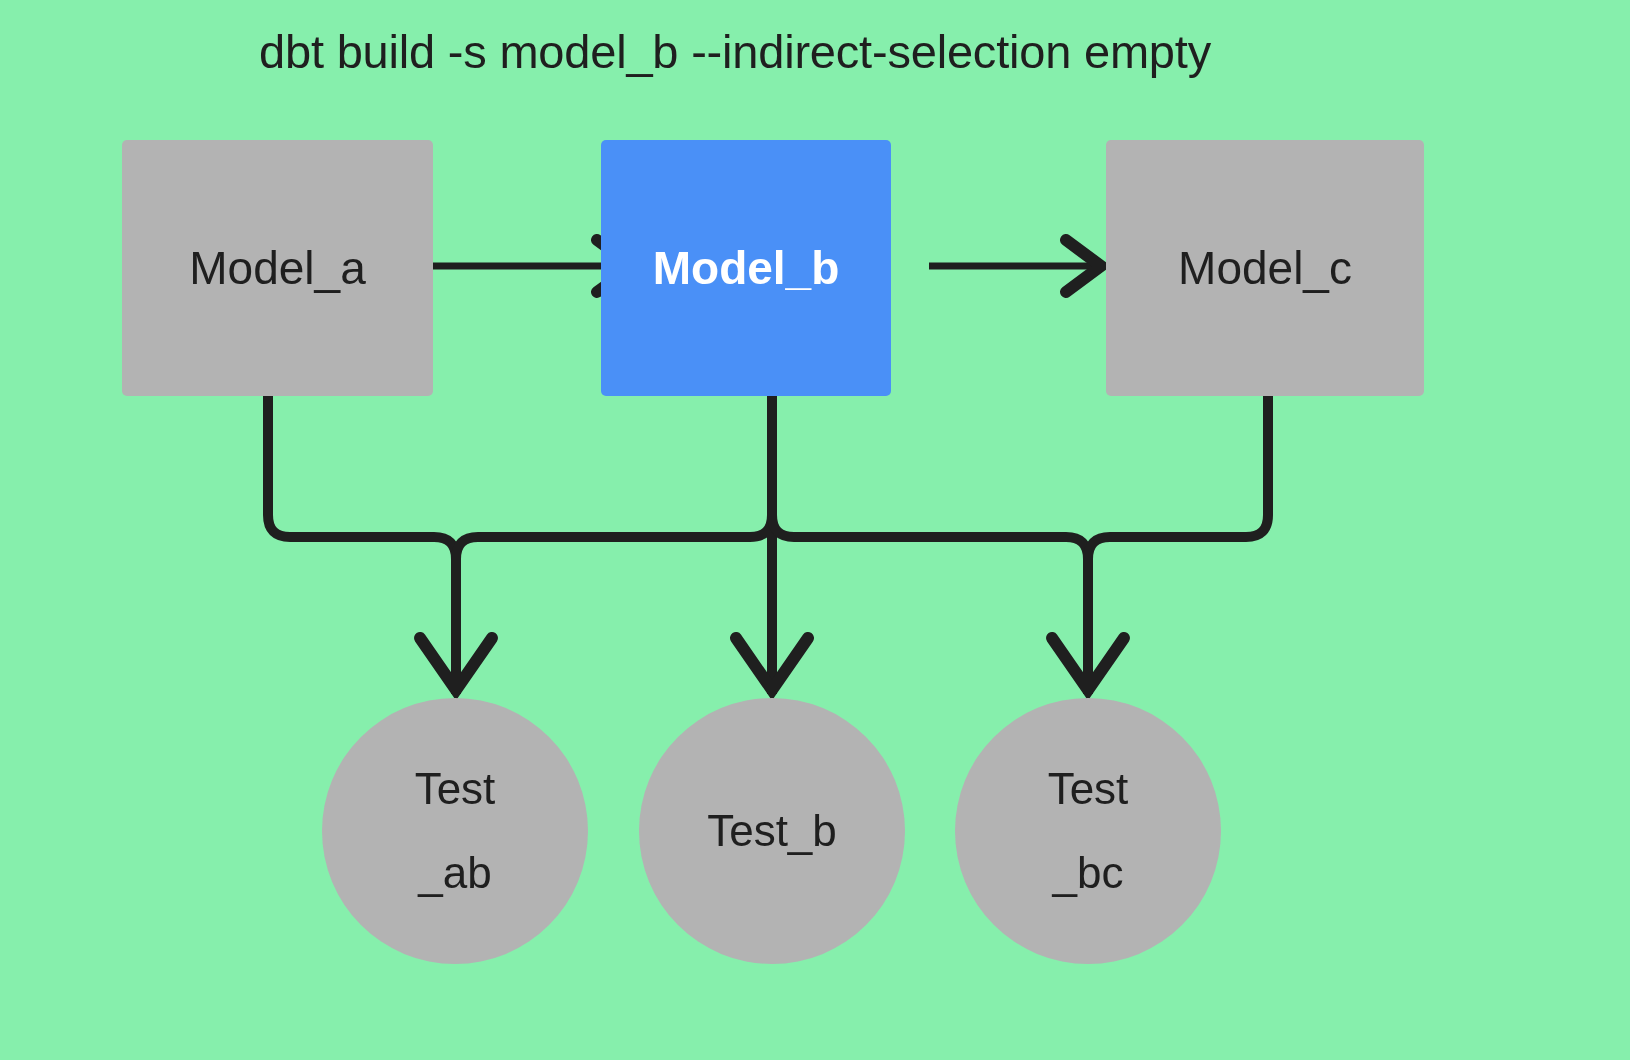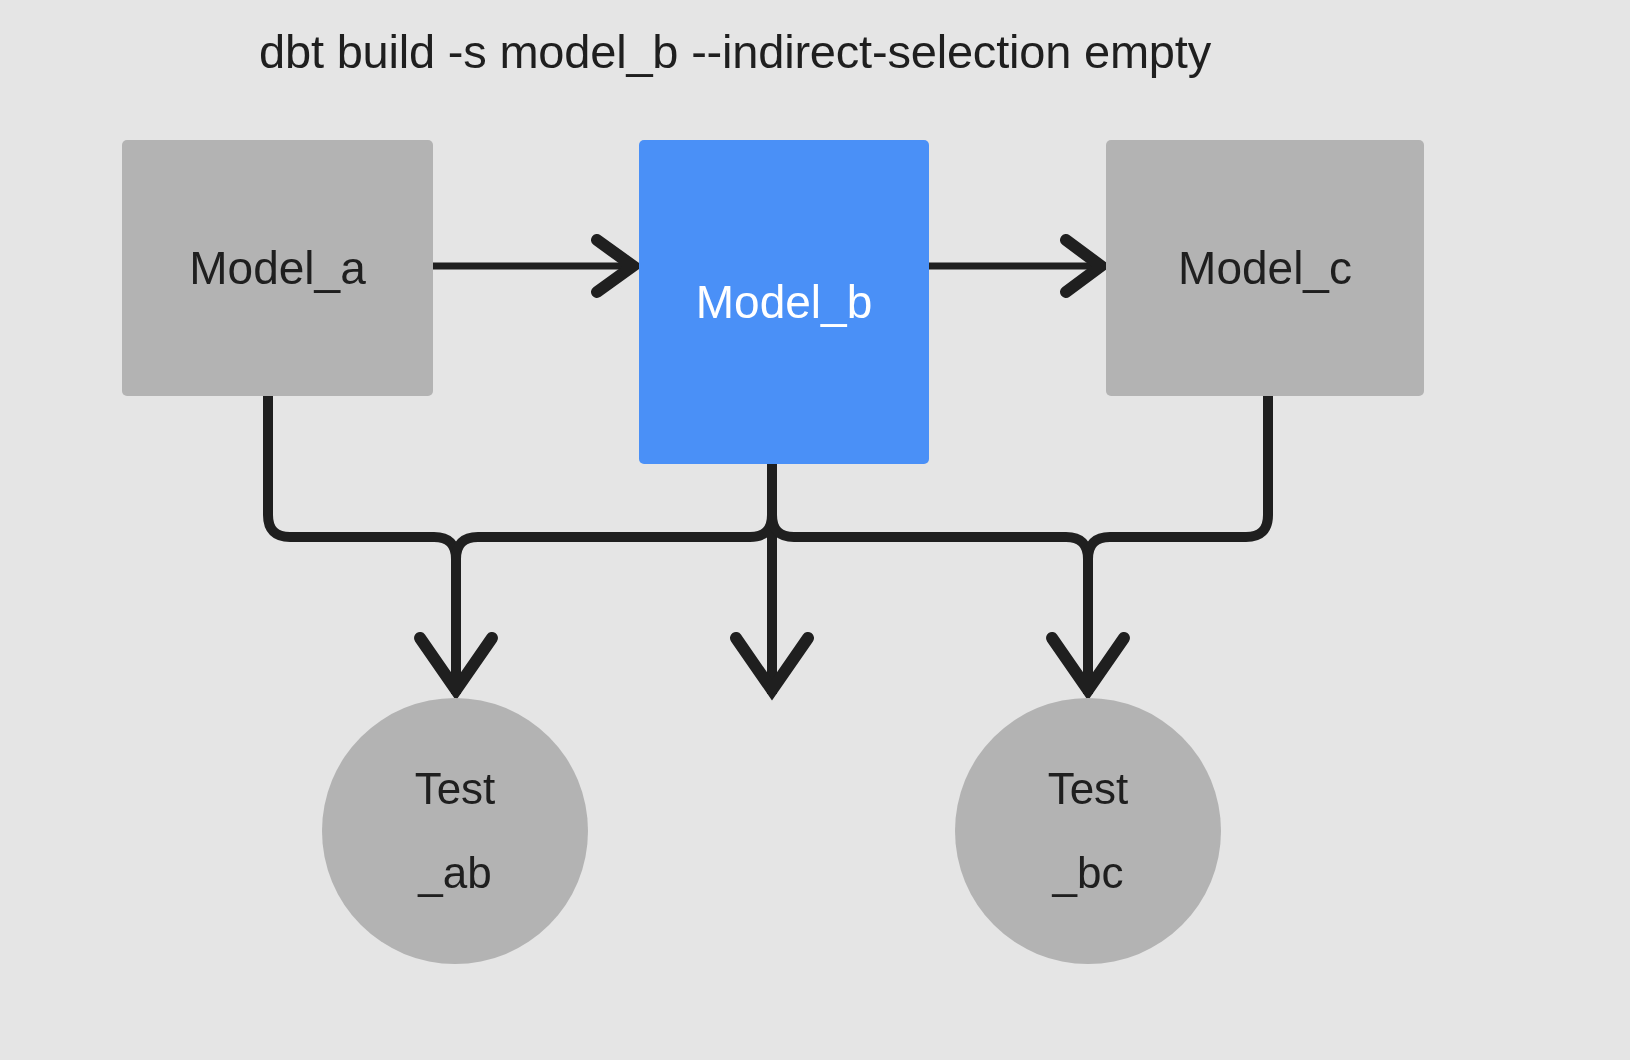--- a/index.html
+++ b/index.html
@@ -9,21 +9,21 @@
     background: #ffffff;
   }
   body {
     font-family: "Liberation Sans", sans-serif;
     -webkit-font-smoothing: antialiased;
   }
   #canvas {
     position: relative;
     width: 1630px;
     height: 1060px;
-    background: #e5e5e5;
+    background: #86efac;
     overflow: hidden;
   }
   #edges {
     position: absolute;
     left: 0;
     top: 0;
     width: 1630px;
     height: 1060px;
     pointer-events: none;
   }
@@ -119,32 +119,35 @@
     <g>
       <path d="M 1052 638 L 1088 690 L 1124 638" fill="none" stroke="#1f1f1f" stroke-width="12" stroke-linecap="round" stroke-linejoin="miter"></path>
       <line x1="1088" y1="600" x2="1088" y2="694" stroke="#1f1f1f" stroke-width="10" stroke-linecap="butt"></line>
     </g>
   </svg>
 
   <div class="node-box gray" id="node-model_a" style="left:122px; top:140px; width:311px; height:256px;">
     <span class="node-label">Model_a</span>
   </div>
 
-  <div class="node-box blue" id="node-model_b" style="left:639px; top:140px; width:290px; height:324px;">
+  <div class="node-box blue" id="node-model_b" style="left:601px; top:140px; width:290px; height:256px;font-weight:bold;">
     <span class="node-label">Model_b</span>
   </div>
 
   <div class="node-box gray" id="node-model_c" style="left:1106px; top:140px; width:318px; height:256px;justify-content:center;">
     <span class="node-label">Model_c</span>
   </div>
 
   <div class="node-circle" id="node-test_ab" style="left:322px; top:698px; width:266px; height:266px;">
     <span class="node-label">Test</span>
     <span class="node-label">_ab</span>
   </div>
 
+  <div class="node-circle single" id="node-test_b" style="left:639px; top:698px; width:266px; height:266px;">
+    <span class="node-label">Test_b</span>
+  </div>
 
   <div class="node-circle" id="node-test_bc" style="left:955px; top:698px; width:266px; height:266px;">
     <span class="node-label">Test</span>
     <span class="node-label">_bc</span>
   </div>
 
 </div>
 
 </body></html>

